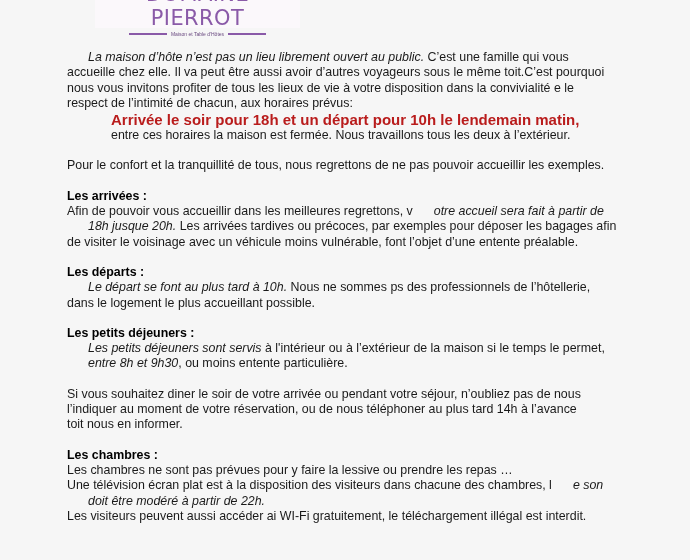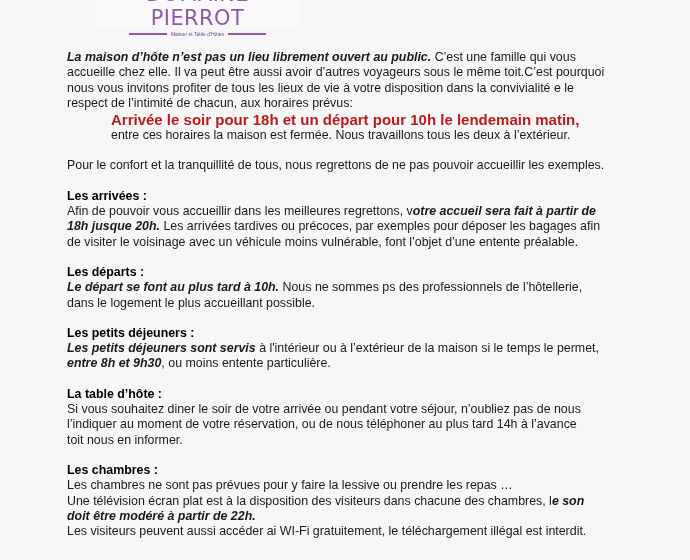--- a/index.html
+++ b/index.html
@@ -21,21 +21,21 @@
     transform: scaleX(0.95);
   }
   .logo-sub-row { display: flex; align-items: center; justify-content: center; gap: 4px; margin-top: 1px; }
   .logo-line { height: 2px; width: 38px; background: #8a5aa8; }
   .logo-sub { font-size: 5px; color: #6a4a80; }
   .content {
     position: absolute; left: 67px; top: 50px; width: 620px;
     font-size: 12.4px; line-height: 15.3px;
   }
   p { margin: 0; }
-  .bi { font-weight: bold; font-style: italic; }
+  .bi { font-weight: normal; font-style: italic; margin-left: 21px; }
   .highlight {
     color: #b91c1c; font-weight: bold; font-size: 15px; line-height: 16px;
     padding-left: 44px; margin-top: 1px;
   }
   .indent { padding-left: 44px; }
   .gap { height: 15px; }
   .section-title { color: #000000; font-weight: bold; }
 </style>
 </head>
 <body>
@@ -82,21 +82,20 @@
 
   <div>
     <p class="section-title">Les petits déjeuners :</p>
     <p><span class="bi">Les petits déjeuners sont servis</span><span> à l'intérieur ou à l’extérieur de la maison si le temps le permet,</span></p>
     <p><span class="bi">entre 8h et 9h30</span><span>, ou moins entente particulière.</span></p>
   </div>
 
   <div class="gap"></div>
 
   <div>
-    <p class="section-title">La table d’hôte :</p>
     <p>Si vous souhaitez diner le soir de votre arrivée ou pendant votre séjour, n’oubliez pas de nous</p>
     <p>l’indiquer au moment de votre réservation, ou de nous téléphoner au plus tard 14h à l’avance</p>
     <p>toit nous en informer.</p>
   </div>
 
   <div class="gap"></div>
 
   <div>
     <p class="section-title">Les chambres :</p>
     <p>Les chambres ne sont pas prévues pour y faire la lessive ou prendre les repas …</p>

